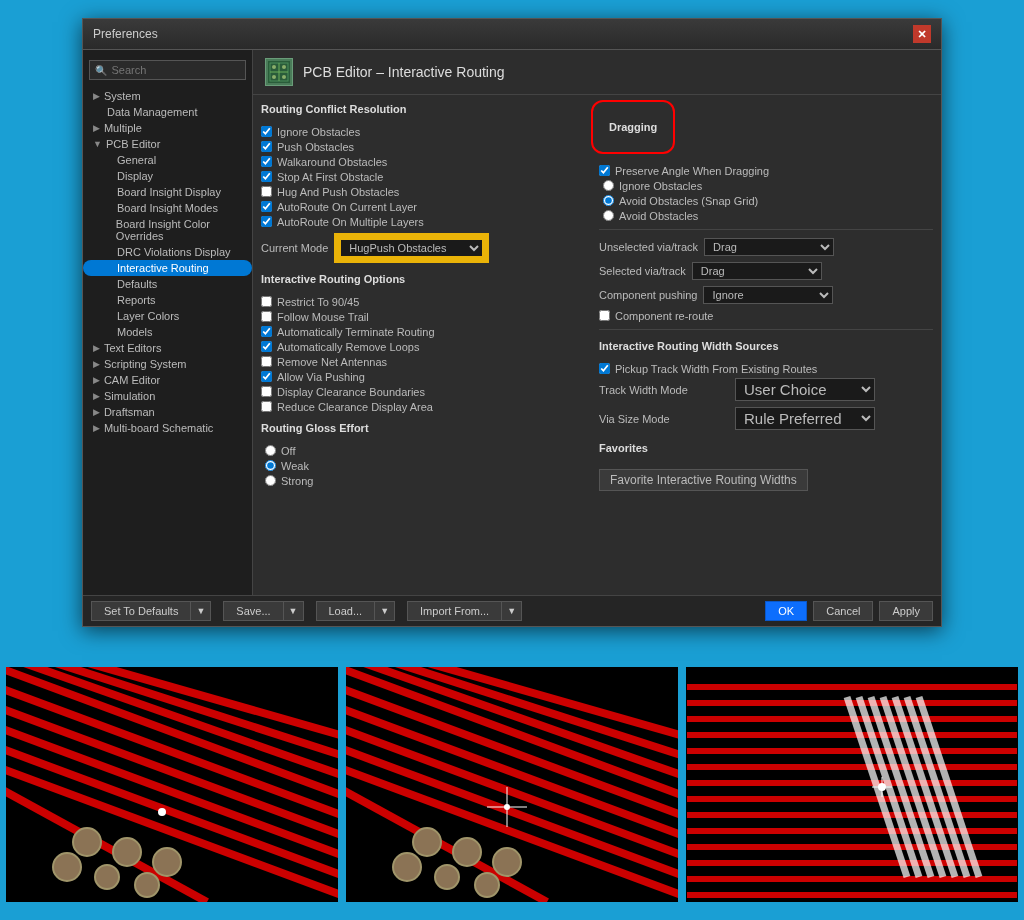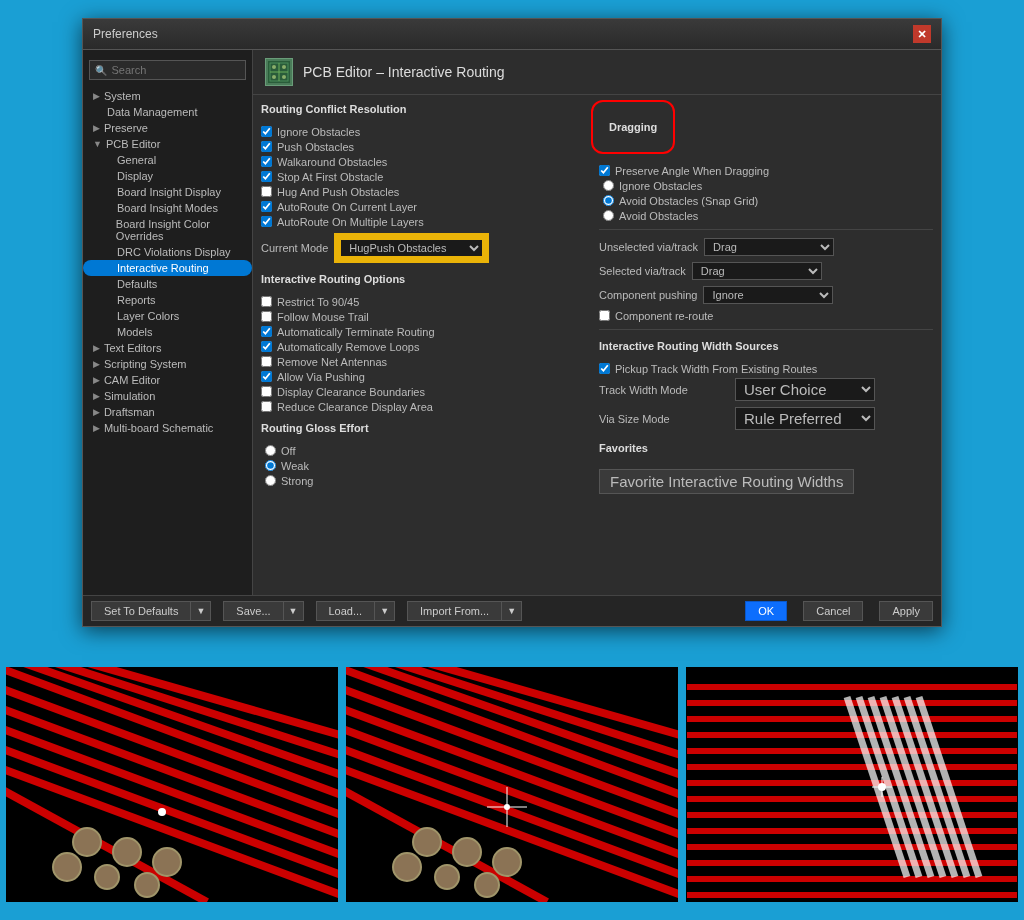--- a/index.html
+++ b/index.html
@@ -241,21 +241,21 @@
     
     .dialog-footer {
       display: flex;
       justify-content: space-between;
       align-items: center;
       padding: 5px 8px;
       border-top: 1px solid #444;
       background: #252525;
     }
     .footer-left { display: flex; gap: 12px; }
-    .footer-right { display: flex; gap: 16px; }
+    .footer-right { display: flex; gap: 6px; }
     .btn {
       background: #3a3a3a;
       color: #ccc;
       border: 1px solid #555;
       padding: 3px 12px;
       font-size: 11px;
       cursor: pointer;
     }
     .btn.primary {
       background: #0d6efd;
@@ -302,21 +302,21 @@
     .pcb-img svg {
       width: 100%;
       height: 100%;
     }
 
     .fav-btn {
       background: #3a3a3a;
       color: #bbb;
       border: 1px solid #555;
       padding: 3px 10px;
-      font-size: 15px;
+      font-size: 12px;
       cursor: pointer;
       margin-top: 6px;
     }
 
     .current-mode-row {
       display: flex;
       align-items: center;
       gap: 6px;
       margin-top: 4px;
       color: #bbb;
@@ -354,21 +354,21 @@
           <div class="tree-item">
             <span class="arrow">▶</span>
             <span>System</span>
           </div>
           <div class="tree-item">
             <span style="width: 10px;"></span>
             <span>Data Management</span>
           </div>
           <div class="tree-item">
             <span class="arrow">▶</span>
-            <span>Preserve</span>
+            <span>Multiple</span>
           </div>
           <div class="tree-item">
             <span class="arrow">▼</span>
             <span>PCB Editor</span>
           </div>
           <div class="tree-item indent1">
             <span style="width: 10px;"></span>
             <span>General</span>
           </div>
           <div class="tree-item indent1">

